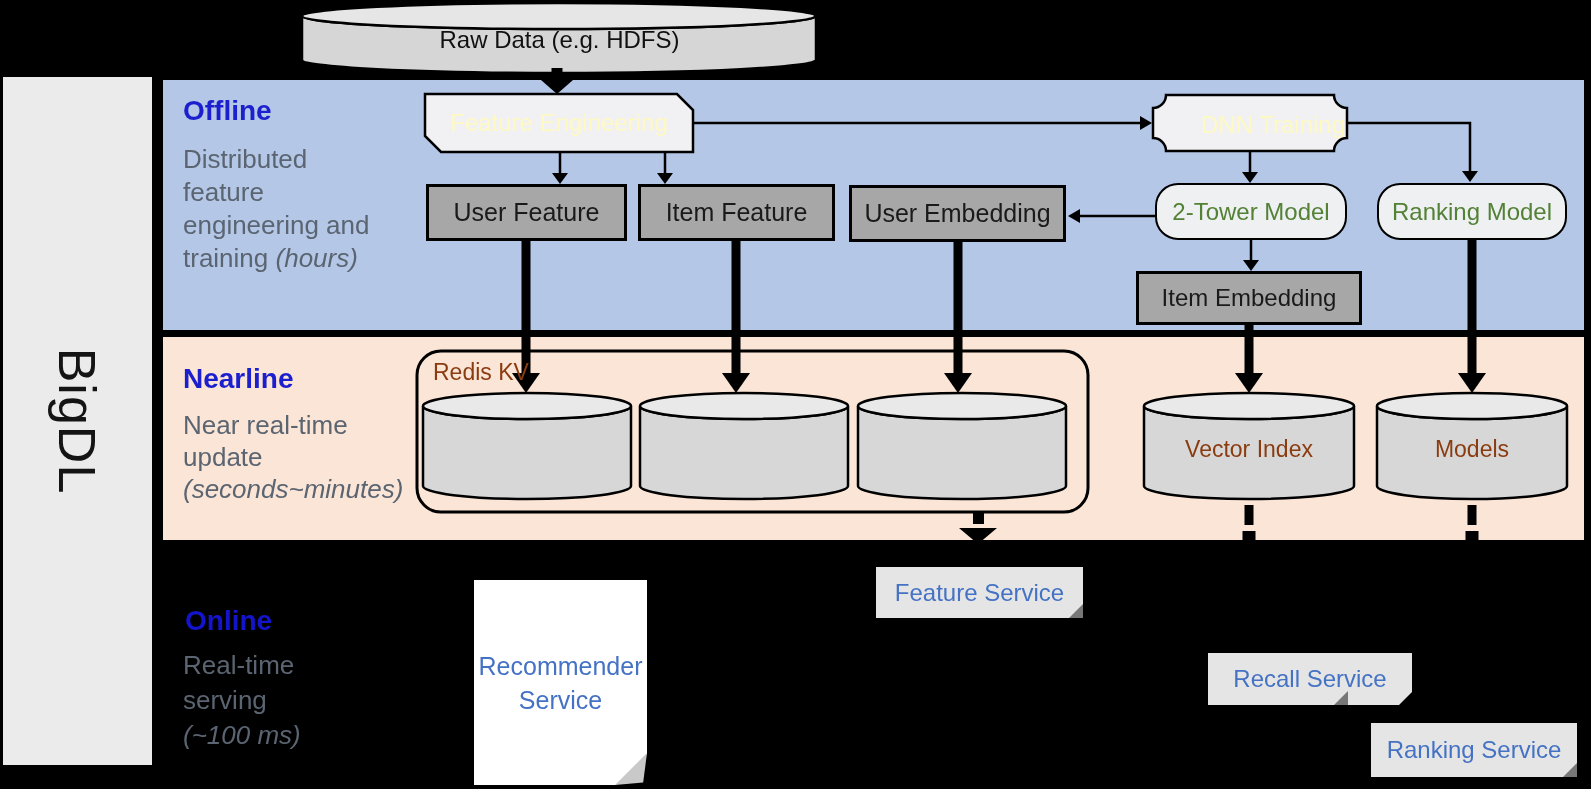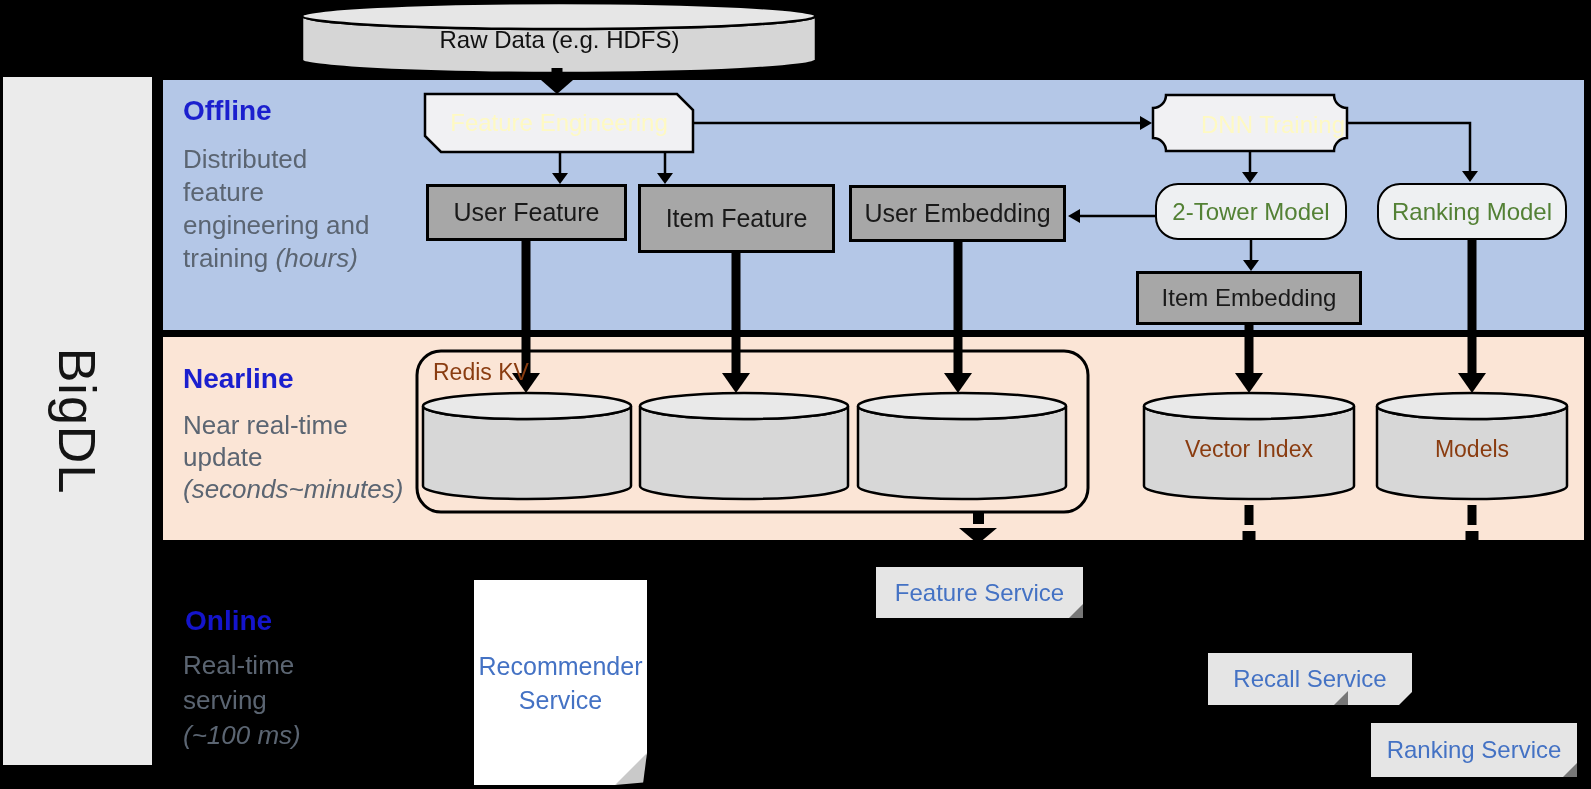--- a/index.html
+++ b/index.html
@@ -149,21 +149,21 @@
     <div><span>Distributed</span></div>
     <div><span>feature</span></div>
     <div><span>engineering and</span></div>
     <div><span>training</span> <i>(hours)</i></div>
   </div>
 
   <div class="abs node blue-text" style="left:425px;top:94px;width:268px;height:58px;font-size:24px;">Feature Engineering</div>
   <div class="abs node blue-text" style="left:1153px;top:95px;width:194px;height:60px;font-size:24px;margin-left:23px;">DNN Training</div>
 
   <div class="abs node dark" style="left:426px;top:184px;width:201px;height:57px;">User Feature</div>
-  <div class="abs node dark" style="left:638px;top:184px;width:197px;height:69px;">Item Feature</div>
+  <div class="abs node dark" style="left:638px;top:184px;width:197px;height:57px;">Item Feature</div>
   <div class="abs node dark" style="left:849px;top:185px;width:217px;height:57px;">User Embedding</div>
   <div class="abs node light-round green-text" style="left:1155px;top:183px;width:192px;height:57px;font-size:24px;">2-Tower Model</div>
   <div class="abs node light-round green-text" style="left:1377px;top:183px;width:190px;height:57px;font-size:24px;">Ranking Model</div>
   <div class="abs node dark" style="left:1136px;top:271px;width:226px;height:54px;font-size:24px;">Item Embedding</div>
 
   <div class="abs lane-title" style="left:183px;top:363px;">Nearline</div>
   <div class="abs lane-desc" style="left:183px;top:409px;line-height:32px;">
     <div><span>Near real-time</span></div>
     <div><span>update</span></div>
     <div><i>(seconds~minutes)</i></div>

